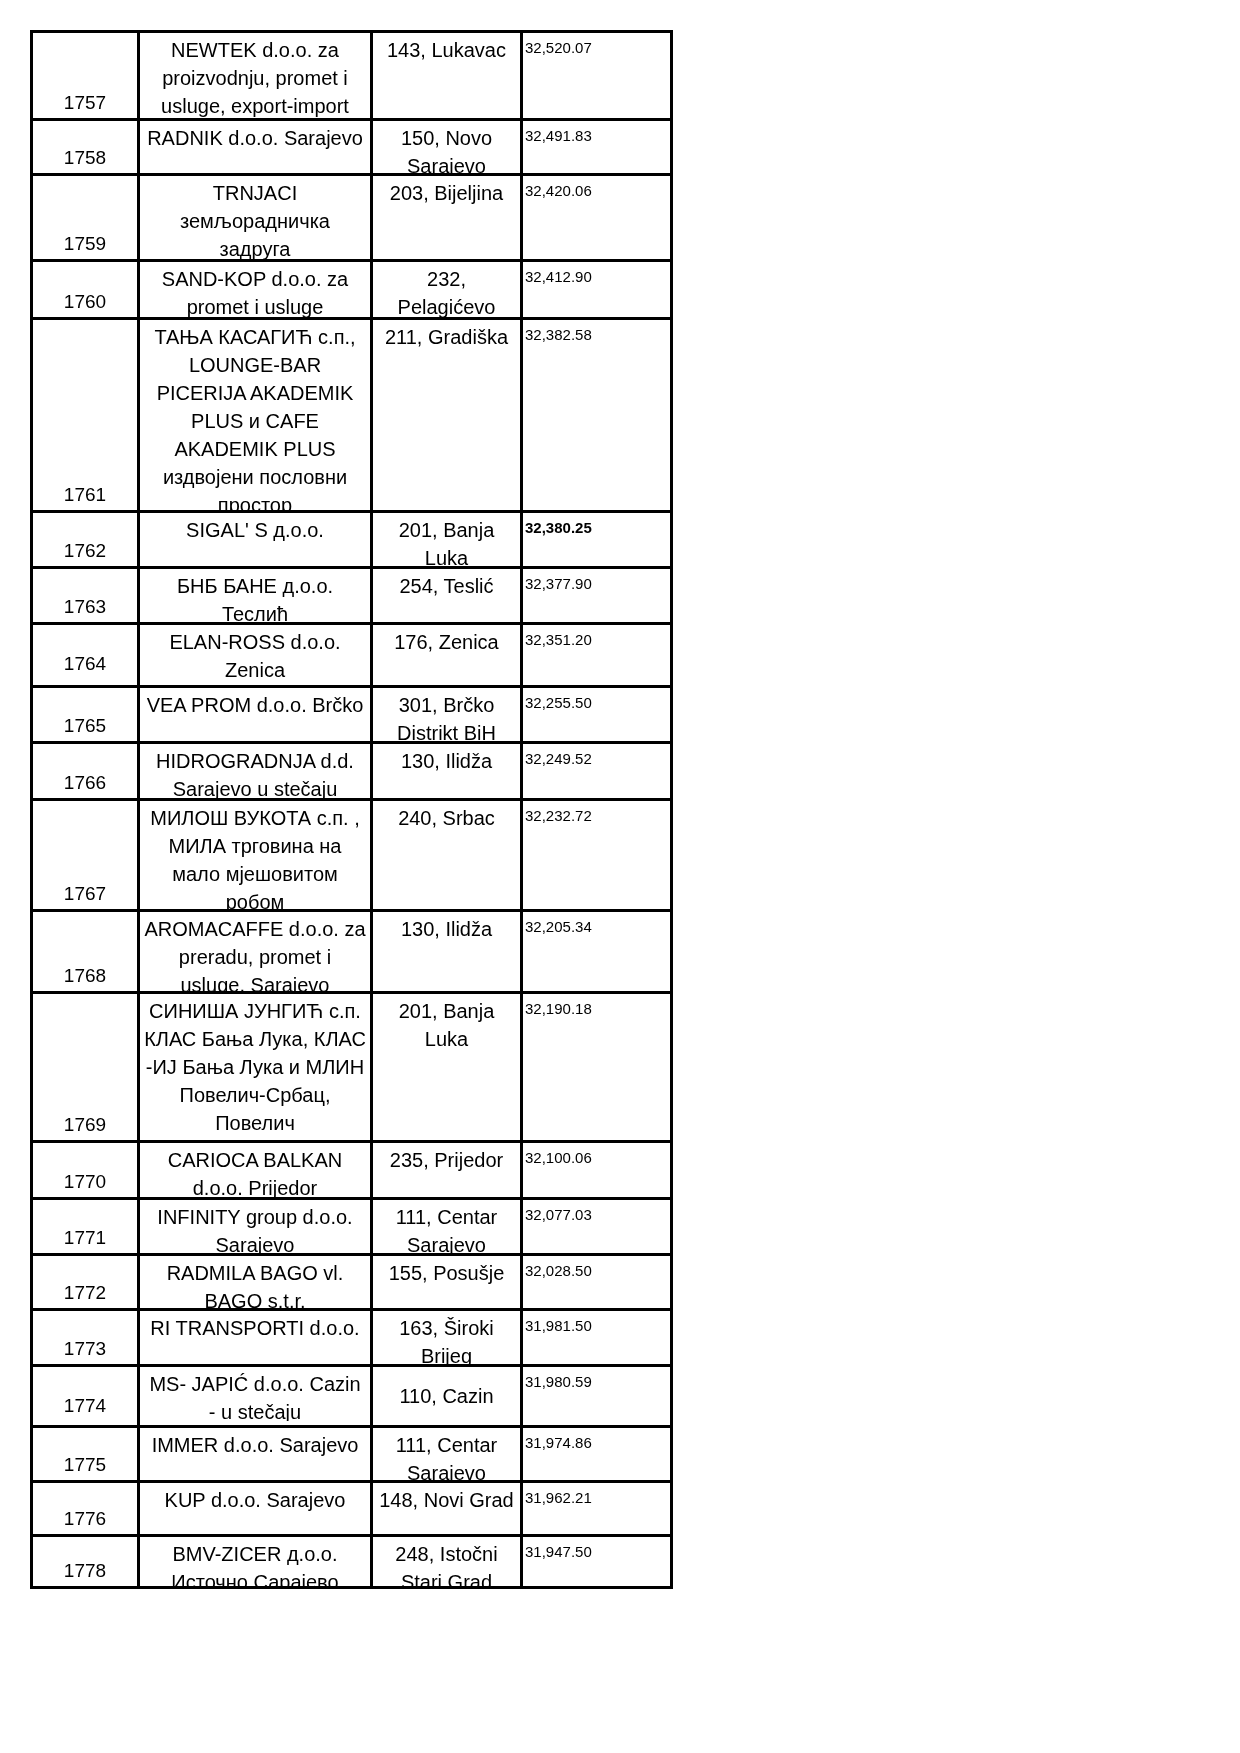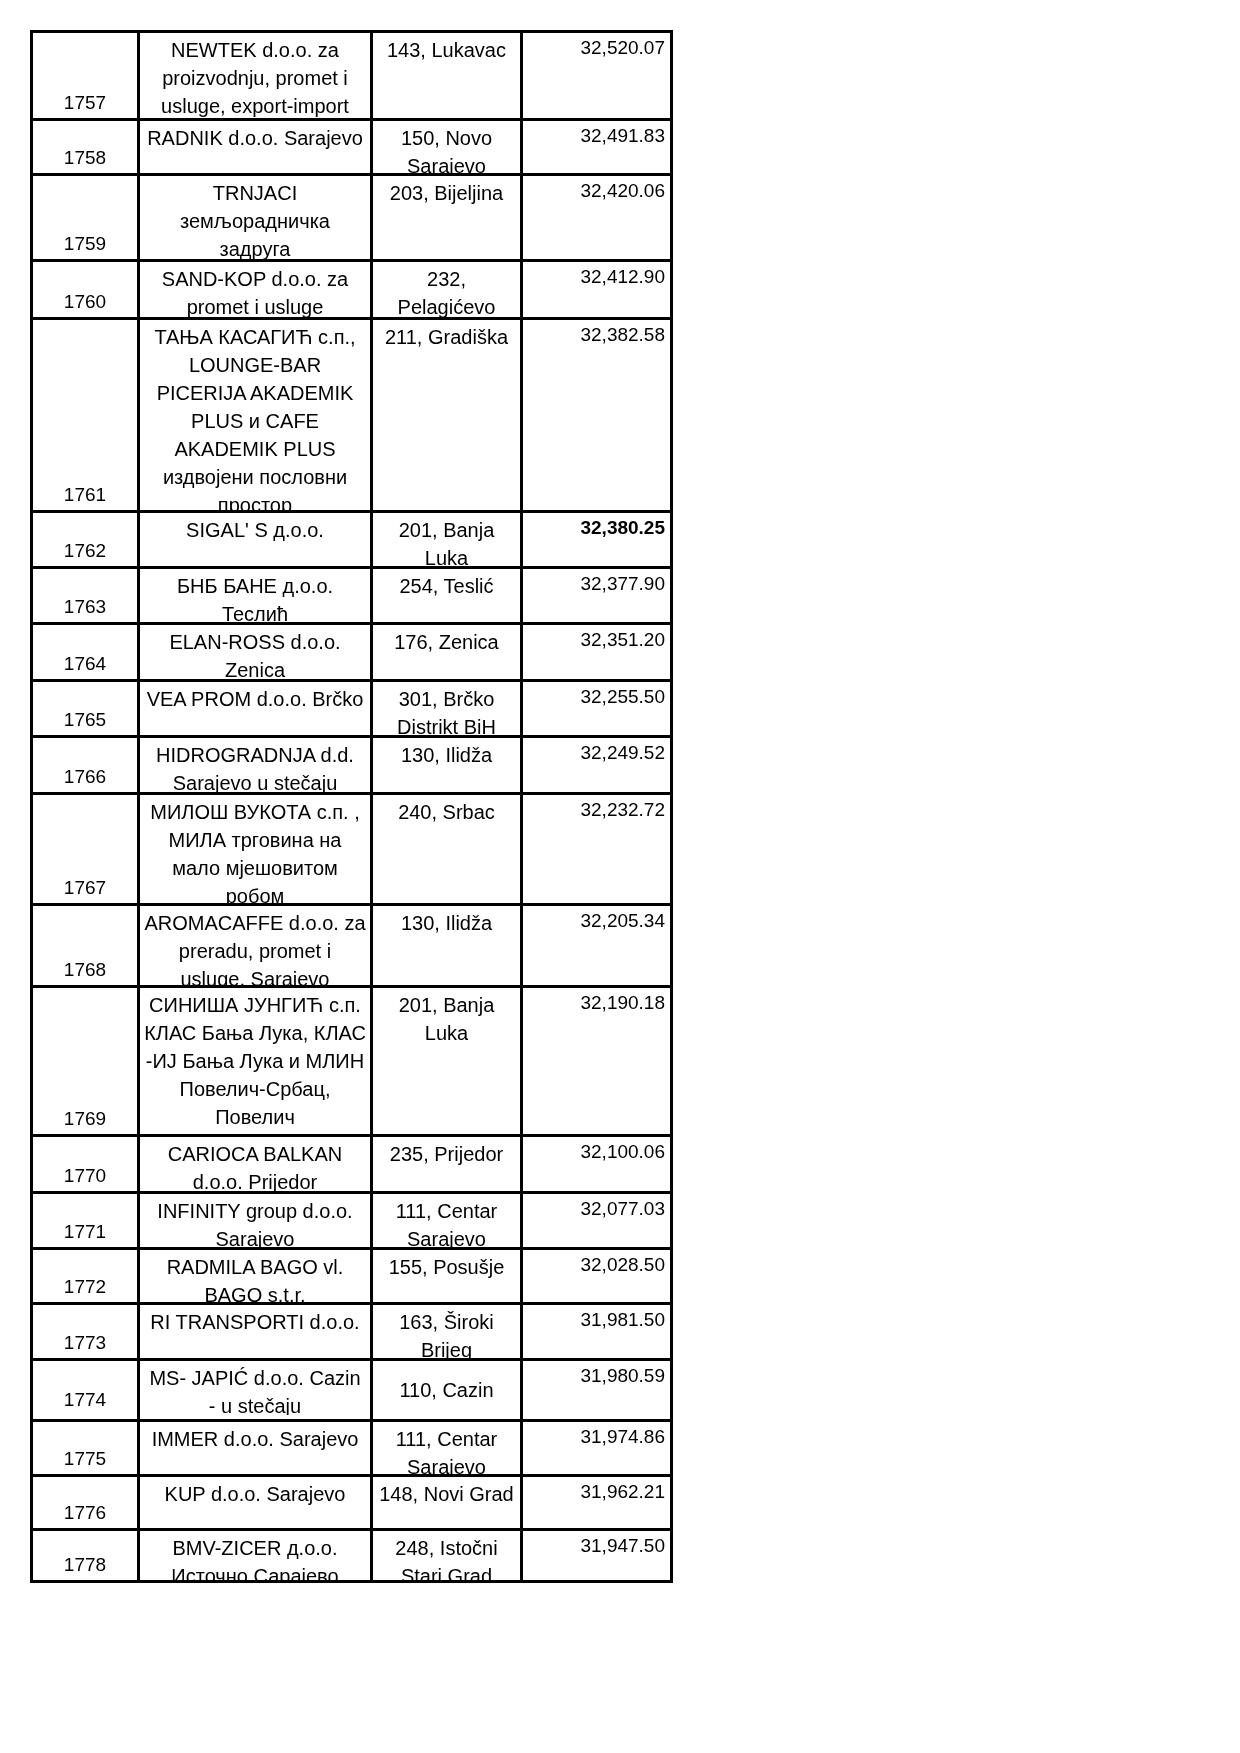--- a/index.html
+++ b/index.html
@@ -51,24 +51,23 @@
     text-align: center;
     padding: 3px 4px 0 4px;
   }
   
   .box.loc {
     text-align: center;
     padding: 3px 3px 0 3px;
   }
   
   .box.amt {
-    text-align: right;
+    text-align: left;
     padding: 1px 5px 0 2px;
-    font-size: 19px;
-    margin-left: 33px;
+    font-size: 15px;
   }
 </style>
 </head>
 <body>
 
 <div class="page">
   <table class="ranking">
     <colgroup>
       <col style="width:107px">
       <col style="width:233px">
@@ -172,21 +171,21 @@
           </td>
           <td>
             <div class="box amt" style="height: 53px;">32,377.90</div>
           </td>
         </tr>
         <tr>
           <td>
             <div class="box num" style="height: 54px;">1764</div>
           </td>
           <td>
-            <div class="box name" style="height: 54px;">ELAN-ROSS  d.o.o. Zenica</div>
+            <div class="box name" style="height: 60px;">ELAN-ROSS  d.o.o. Zenica</div>
           </td>
           <td>
             <div class="box loc" style="height: 54px;">176, Zenica</div>
           </td>
           <td>
             <div class="box amt" style="height: 54px;">32,351.20</div>
           </td>
         </tr>
         <tr>
           <td>

